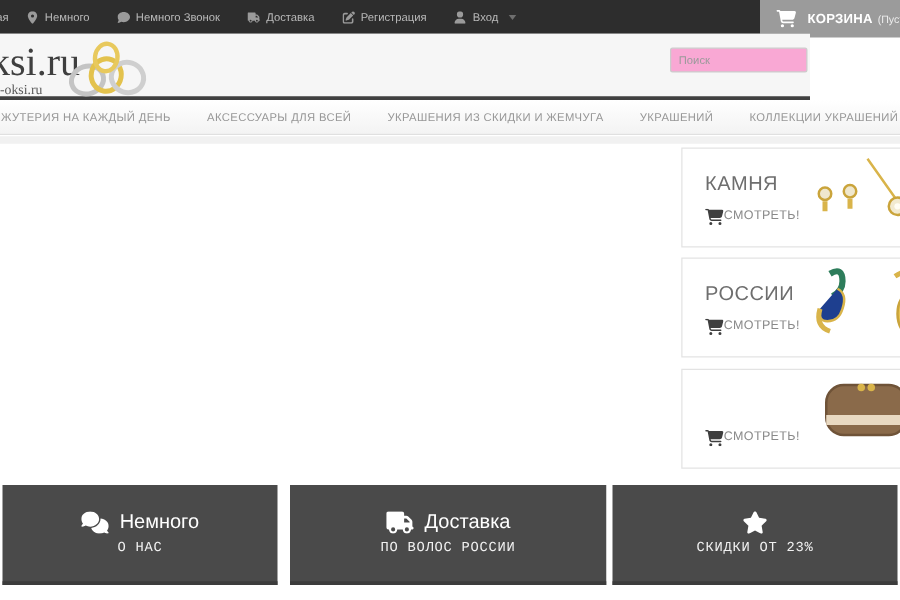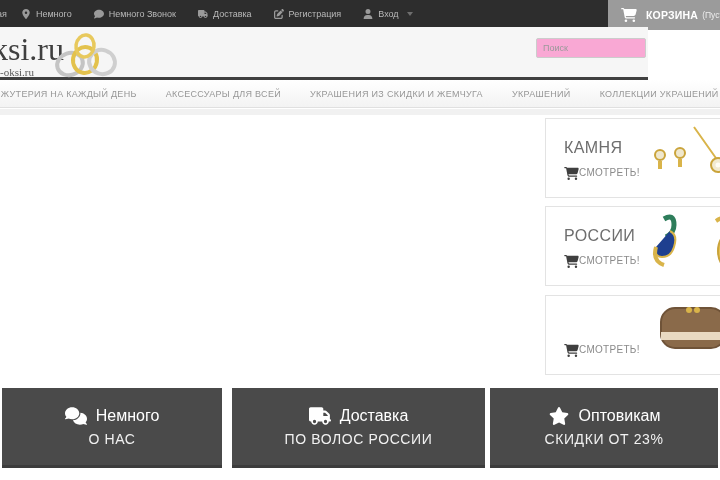--- a/index.html
+++ b/index.html
@@ -63,21 +63,21 @@
   .feature { position:absolute; top:388px; height:80px; background:#4a4a4a;
              border-bottom:3px solid #3c3c3c; color:#ffffff; cursor:pointer;
              display:flex; flex-direction:column; align-items:center; justify-content:center; }
   .feature-1 { left:2px; width:220px; }
   .feature-2 { left:232px; width:253px; }
   .feature-3 { left:490px; width:228px; }
   .feature-titlerow { display:flex; align-items:center; gap:9px; }
   .feature-titlerow .ficon { width:22px; height:18px; color:#ffffff; display:inline-flex; }
   .feature-titlerow .ficon svg { width:22px; height:18px; }
   .feature-title { font-size:16px; color:#ffffff; }
-  .feature-sub { font-size:14px; color:#f1f1f1; letter-spacing:.6px; margin-top:6px; }
+  .feature-sub { font-size:11px; color:#f1f1f1; letter-spacing:.6px; margin-top:6px;font-family:Liberation Mono, monospace; }
 </style>
 </head>
 <body>
 
 <div class="topbar">
   <div class="topbar-item">
     <span>ая</span>
   </div>
   <div class="topbar-item">
     <span class="ticon">
@@ -248,16 +248,15 @@
   <div class="feature-sub">ПО ВОЛОС РОССИИ</div>
 </div>
 
 <div class="feature feature-3">
   <div class="feature-titlerow">
     <span class="ficon">
       <svg viewBox="0 0 576 512" fill="currentColor">
           <path d="M316.9 18C311.6 7 300.4 0 288.1 0s-23.4 7-28.8 18L195 150.3 51.4 171.5c-12 1.8-22 10.2-25.7 21.7s-.7 24.2 7.9 32.7L137.8 329 113.2 474.7c-2 12 3 24.2 12.9 31.3s23 8 33.8 2.3l128.3-68.5 128.3 68.5c10.8 5.7 23.9 4.9 33.8-2.3s14.9-19.3 12.9-31.3L438.5 329 542.7 225.9c8.6-8.5 11.7-21.2 7.9-32.7s-13.7-19.9-25.7-21.7L381.2 150.3 316.9 18z"></path>
         </svg>
     </span>
-    <span class="feature-title">Оптовикам</span>
   </div>
   <div class="feature-sub">СКИДКИ ОТ 23%</div>
 </div>
 
 </body></html>

